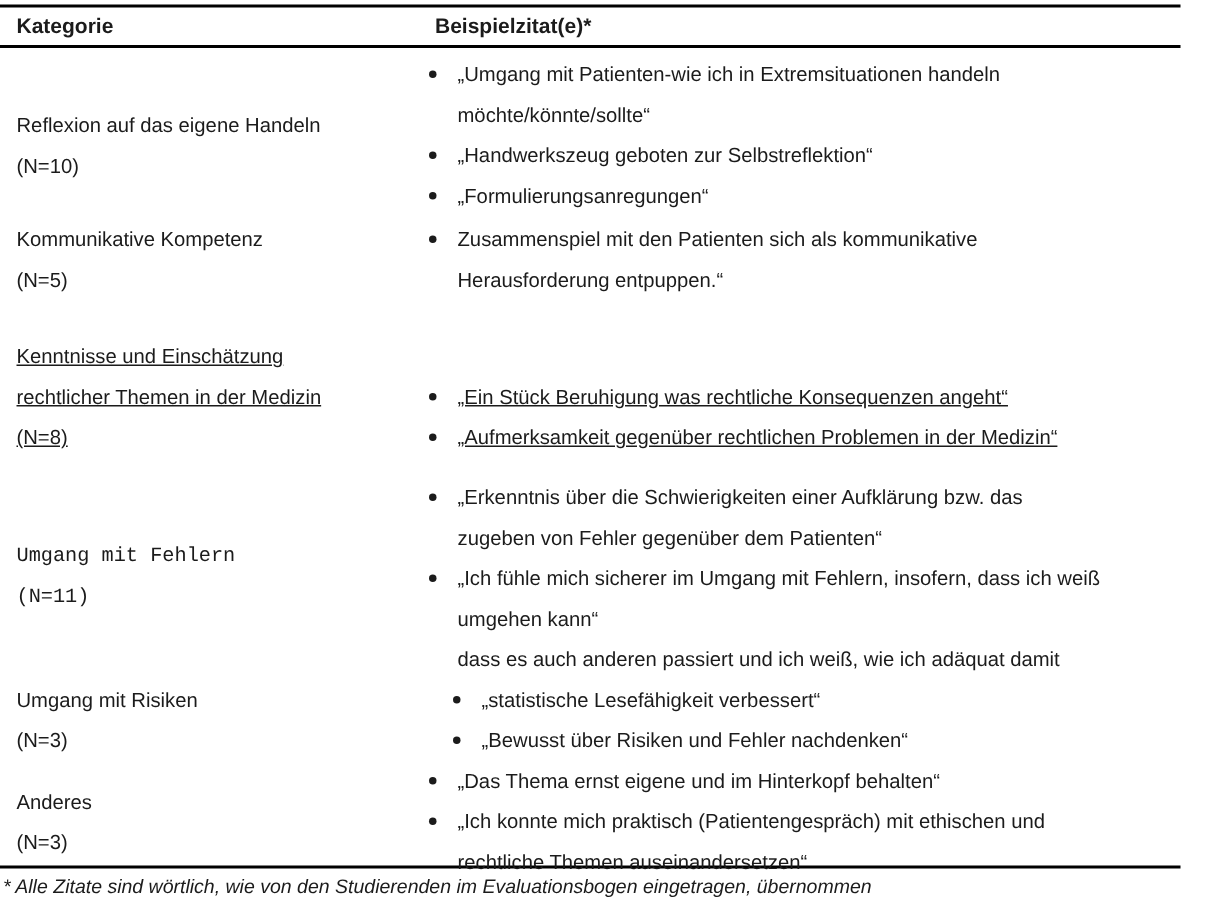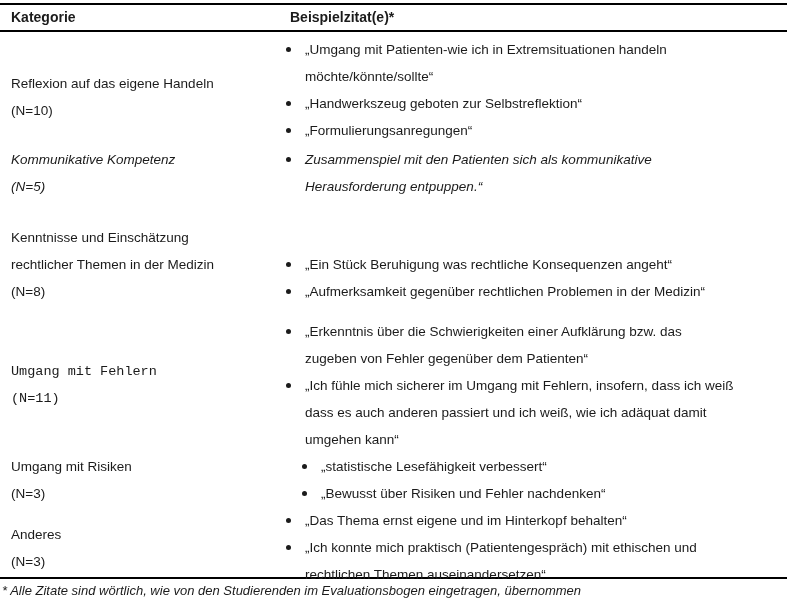--- a/index.html
+++ b/index.html
@@ -63,23 +63,23 @@
     width: 5px;
     height: 5px;
     border-radius: 50%;
     background: #1b1b1b;
   }
   .quote-line { white-space: nowrap; }
   
   .row-1 { height: 112px; }
   .row-1 .quotes { padding-top: 4px; }
   .row-1 .cat   { padding-top: 14px; margin-top: 24px; }
-  .row-2 { height: 80px; font-style: italic; }
+  .row-2 { height: 80px; }
   .row-2 .quotes, .row-2 .cat { padding-top: 2px; }
-  .row-3 { height: 82px; }
+  .row-3 { height: 82px; text-decoration: underline; }
   .row-3 .quotes { padding-top: 27px; }
   .row-4 { height: 137px; }
   .row-4 .quotes { padding-top: 12px; }
   .row-4 .cat   { padding-top: 52px; font-family: Liberation Mono, monospace; }
   .row-5 { height: 54px; gap: 16px; }
   .row-5 .quotes, .row-5 .cat { padding-top: 10px; }
   .row-6 { height: 80px; }
   .row-6 .quotes { padding-top: 10px; }
   .row-6 .cat   { padding-top: 24px; }
   
@@ -159,22 +159,22 @@
         </div>
         <ul class="quotes">
           <li class="quote">
             <span class="bullet"></span>
             <div class="quote-line">„Erkenntnis über die Schwierigkeiten einer Aufklärung bzw. das</div>
             <div class="quote-line">zugeben von Fehler gegenüber dem Patienten“</div>
           </li>
           <li class="quote">
             <span class="bullet"></span>
             <div class="quote-line">„Ich fühle mich sicherer im Umgang mit Fehlern, insofern, dass ich weiß</div>
+            <div class="quote-line">umgehen kann“</div>
             <div class="quote-line">dass es auch anderen passiert und ich weiß, wie ich adäquat damit</div>
-            <div class="quote-line">umgehen kann“</div>
           </li>
         </ul>
       </div>
       <div class="row row-5">
         <div class="cat">
           <div class="cat-line">Umgang mit Risiken</div>
           <div class="cat-line">(N=3)</div>
         </div>
         <ul class="quotes">
           <li class="quote">
@@ -193,19 +193,19 @@
           <div class="cat-line">(N=3)</div>
         </div>
         <ul class="quotes">
           <li class="quote">
             <span class="bullet"></span>
             <div class="quote-line">„Das Thema ernst eigene und im Hinterkopf behalten“</div>
           </li>
           <li class="quote">
             <span class="bullet"></span>
             <div class="quote-line">„Ich konnte mich praktisch (Patientengespräch) mit ethischen und</div>
-            <div class="quote-line">rechtlichen Themen auseinandersetzen“</div>
+            <div class="quote-line">rechtliche Themen auseinandersetzen“</div>
           </li>
         </ul>
       </div>
     </div>
   <div class="footnote">* Alle Zitate sind wörtlich, wie von den Studierenden im Evaluationsbogen eingetragen, übernommen</div>
 </div>
 
 </body></html>

